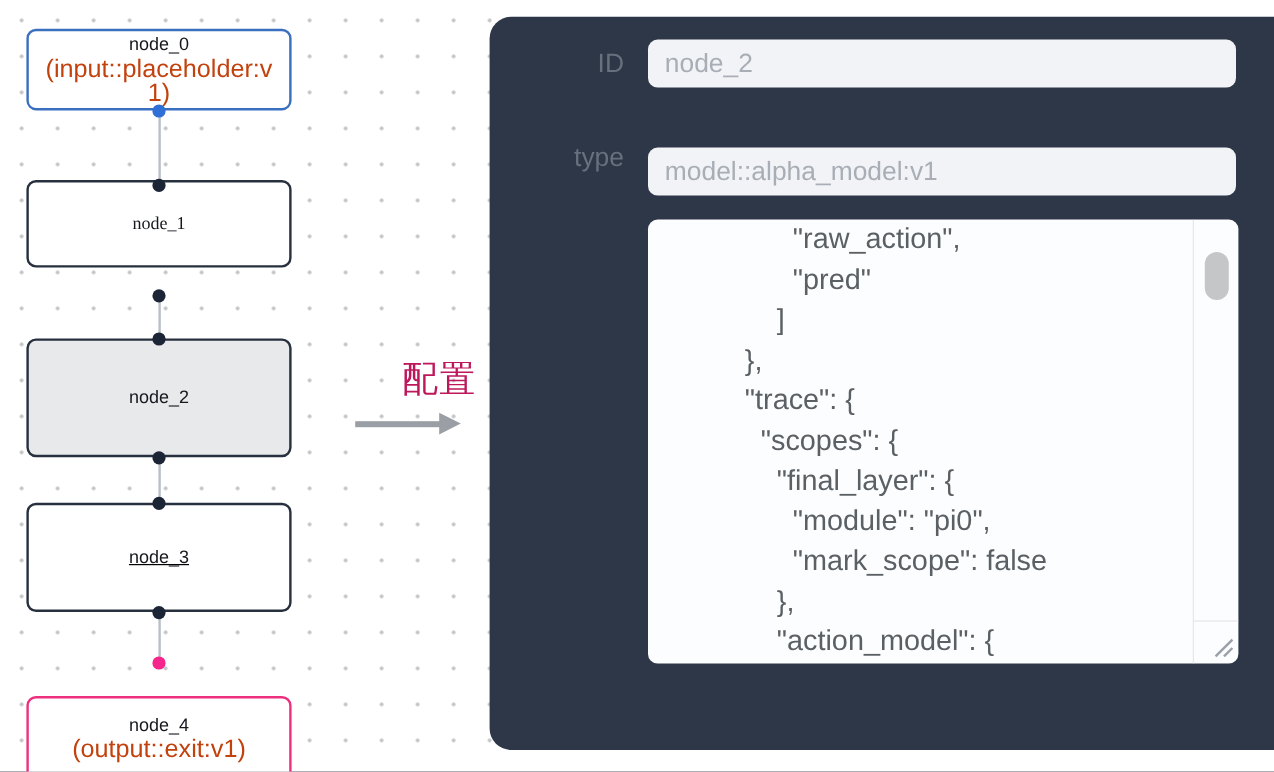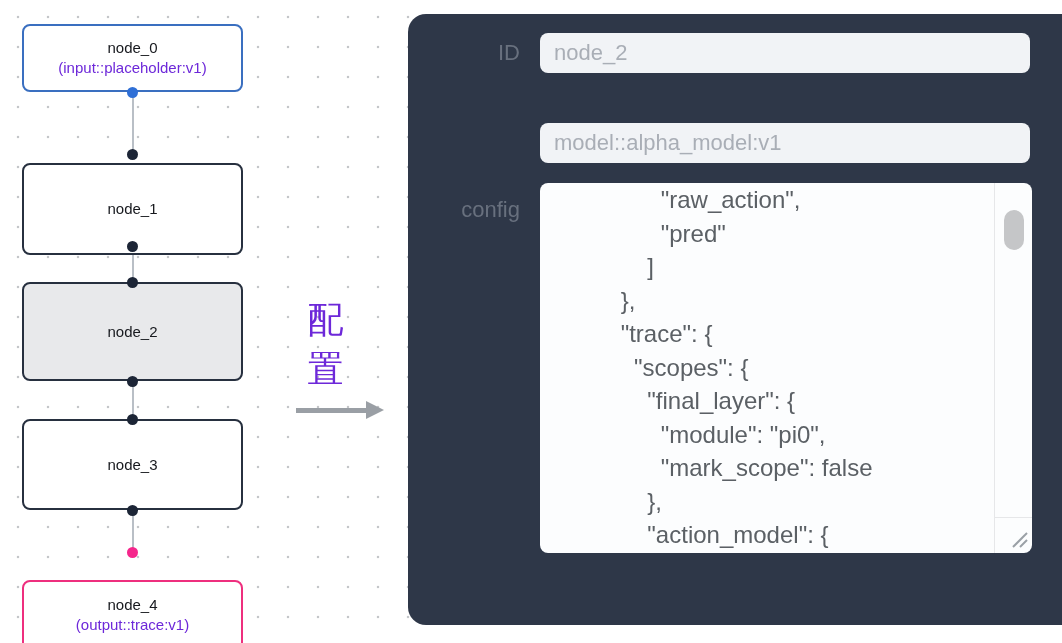--- a/index.html
+++ b/index.html
@@ -24,21 +24,21 @@
     border-radius: 8px;
     display: flex;
     flex-direction: column;
     align-items: center;
     justify-content: center;
     padding: 4px 10px;
     text-align: center;
     z-index: 2;
   }
   .node .node-title { font-size: 15px; color: #16181d; line-height: 20px; }
-  .node .node-sub   { font-size: 15px; color: #6d28d9; line-height: 20px; word-break: break-all; }
+  .node .node-sub   { font-size: 21px; color: #c2410c; line-height: 20px; word-break: break-all; }
   .node.v-input    { border-color: #3a6fc0; }
   .node.v-selected { background: #e8e9eb; border-width: 2.5px; }
   .node.v-output   { border-color: #ee2f7e; }
 
   .edge {
     position: absolute;
     left: 131.5px;
     width: 2px;
     background: #b9bfc6;
     z-index: 1;
@@ -51,25 +51,26 @@
     border-radius: 50%;
     background: #1c2536;
     z-index: 3;
   }
   .port.p-blue { background: #2f6fd6; }
   .port.p-pink { background: #f5268c; }
 
   
   .transition { position: absolute; left: 290px; top: 296px; width: 100px; z-index: 2; }
   .transition .t-label {
-    font-size: 36px;
-    color: #6d28d9;
+    font-size: 30px;
+    color: #be185d;
     text-align: center;
     width: 72px;
     letter-spacing: 1px;
+    margin-left: 40px;
   }
   .arrow { position: relative; margin-top: 7px; height: 18px; width: 96px; }
   .arrow .shaft {
     position: absolute; left: 6px; top: 7px;
     width: 72px; height: 5px; background: #9a9fa5;
   }
   .arrow .head {
     position: absolute; left: 76px; top: 0;
     width: 0; height: 0;
     border-left: 18px solid #9a9fa5;
@@ -170,35 +171,35 @@
 </head>
 <body>
 
 <div>
 
   <div class="node v-input" style="top:24px; height:68px;">
     <div class="node-title">node_0</div>
     <div class="node-sub">(input::placeholder:v1)</div>
   </div>
 
-  <div class="node" style="top:163px; height:92px;">
+  <div class="node" style="top:150px; height:73px;font-family:Liberation Serif, serif;">
     <div class="node-title">node_1</div>
   </div>
 
   <div class="node v-selected" style="top:282px; height:99px;">
     <div class="node-title">node_2</div>
   </div>
 
-  <div class="node" style="top:419px; height:91px;">
+  <div class="node" style="top:419px; height:91px;text-decoration:underline;">
     <div class="node-title">node_3</div>
   </div>
 
   <div class="node v-output" style="top:580px; height:70px;">
     <div class="node-title">node_4</div>
-    <div class="node-sub">(output::trace:v1)</div>
+    <div class="node-sub">(output::exit:v1)</div>
   </div>
 
   <div class="edge" style="top:92px;  height:62px;"></div>
   <div class="edge" style="top:246px; height:36px;"></div>
   <div class="edge" style="top:381px; height:38px;"></div>
   <div class="edge" style="top:510px; height:42px;"></div>
 
   <div class="port p-blue" style="top:86.5px;"></div>
   <div class="port" style="top:148.5px;"></div>
   <div class="port" style="top:240.5px;"></div>
@@ -215,23 +216,23 @@
     <div class="shaft"></div>
     <div class="head"></div>
   </div>
 </div>
 
 <div class="panel">
 
   <div class="field-label lbl-id">ID</div>
   <input class="text-input inp-id" type="text" value="node_2" style="">
 
+  <div class="field-label lbl-type">type</div>
   <input class="text-input inp-type" type="text" value="model::alpha_model:v1" style="">
 
-  <div class="field-label lbl-config">config</div>
 
   <div class="config-box">
     <div class="config-text">                "raw_action",
                 "pred"
               ]
           },
           "trace": {
             "scopes": {
               "final_layer": {
                 "module": "pi0",

